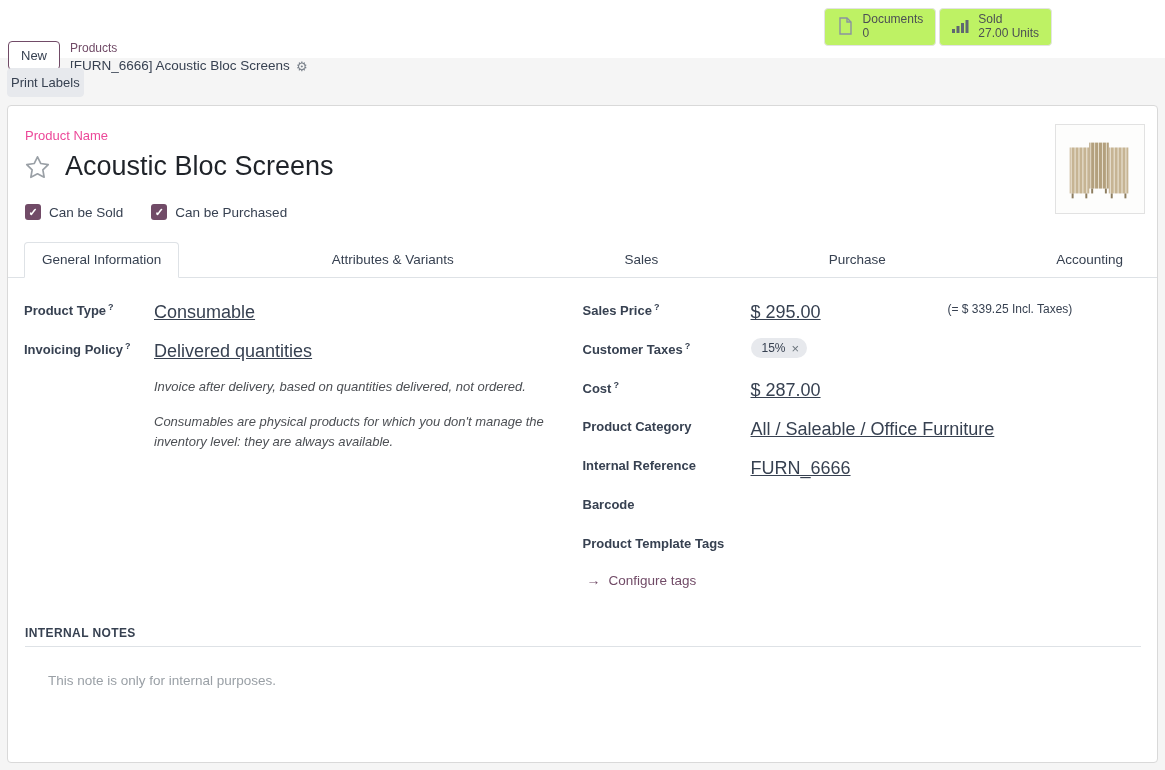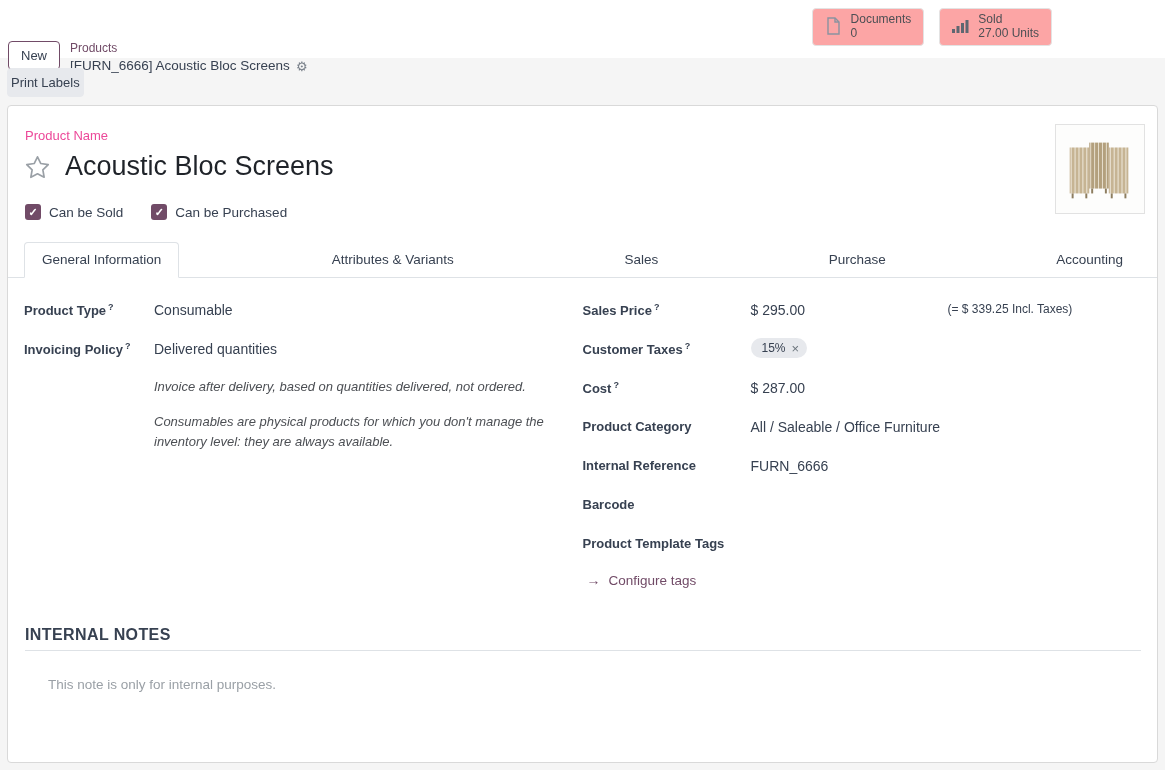--- a/index.html
+++ b/index.html
@@ -40,28 +40,27 @@
     cursor: pointer;
     display: inline-block;
     margin-bottom: 3px;
   }
   .bc-current { font-size: 13.5px; color: #374151; display: flex; align-items: center; gap: 6px; }
   .gear { color: #79808a; font-size: 13px; cursor: pointer; }
 
   .stat-buttons { display: flex; gap: 3px; margin-right: 105px; margin-top: 0; }
   .stat-btn {
     display: flex; align-items: center; gap: 8px;
-    background: #fca5a5;
+    background: #bef264;
     border: 1px solid #e3e3e3;
     border-radius: 4px;
     padding: 4px 12px 4px 10px;
     height: 38px;
     cursor: pointer;
     font-family: inherit;
-    margin-left: 12px;
   }
   .stat-text { display: flex; flex-direction: column; align-items: flex-start; line-height: 1.15; }
   .stat-label { font-size: 12px; color: #4c4f54; }
   .stat-value { font-size: 12px; color: #4c4f54; }
 
   
   .page-bg { background: #f5f5f5; height: 712px; }
   .statusbar { padding: 10px 7px 8px 7px; }
   .btn-secondary {
     background: #e7e9ed;
@@ -127,21 +126,21 @@
   }
 
   
   .form-grid { display: flex; padding-top: 21px; }
   .col { width: 50%; }
   .col-left { padding-right: 24px; }
   .field-row { display: flex; align-items: flex-start; min-height: 24px; margin-bottom: 15px; }
   .flabel { font-weight: 700; color: #374151; font-size: 13px; padding-top: 3px; }
   .w130 { width: 130px; flex: 0 0 130px; }
   .w168 { width: 168px; flex: 0 0 168px; }
-  .fvalue { font-size: 14px; color: #374151; padding-top: 3px; cursor: text; }
+  .fvalue { font-size: 18px; color: #374151; padding-top: 3px; cursor: text; text-decoration: underline; }
   .fvalue-fixed { width: 197px; flex: 0 0 197px; }
   .help-sup { font-size: 9px; vertical-align: super; color: #374151; margin-left: 2px; cursor: help; font-weight: 700; }
   .incl-taxes { font-size: 12px; color: #374151; padding-top: 3px; }
 
   .help-text {
     font-style: italic;
     color: #4c4f54;
     font-size: 13px;
     line-height: 1.55;
     margin-left: 130px;
@@ -159,21 +158,21 @@
   }
   .tag-x { color: #6c757d; cursor: pointer; font-size: 13px; line-height: 1; }
 
   .configure-row { display: flex; align-items: center; gap: 8px; margin-top: 14px; margin-left: 4px; }
   .arrow-icon { color: #714B67; font-weight: bold; font-size: 14px; }
   .link { color: #714B67; font-size: 13.5px; text-decoration: none; cursor: pointer; }
 
   
   .notes-header {
     margin-top: 38px;
-    font-size: 16px;
+    font-size: 12px;
     font-weight: 700;
     letter-spacing: 0.4px;
     color: #374151;
     padding-bottom: 6px;
     border-bottom: 1px solid #dee2e6;
     margin-left: 1px;
   }
   .notes-area {
     padding: 26px 4px 10px 4px;
     color: #9aa0a6;

